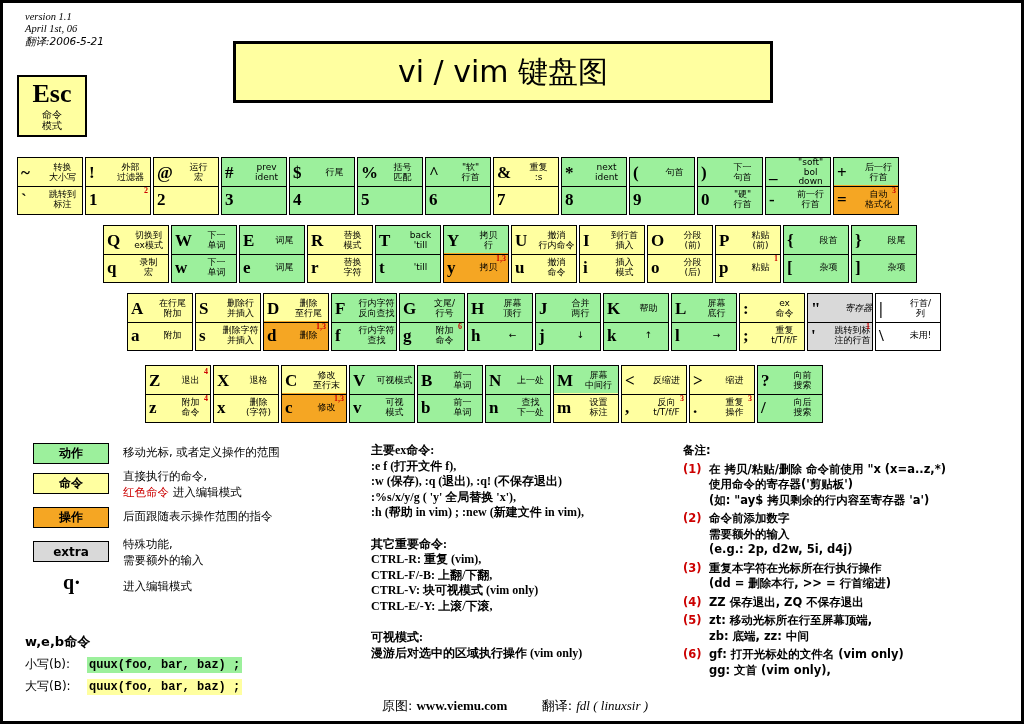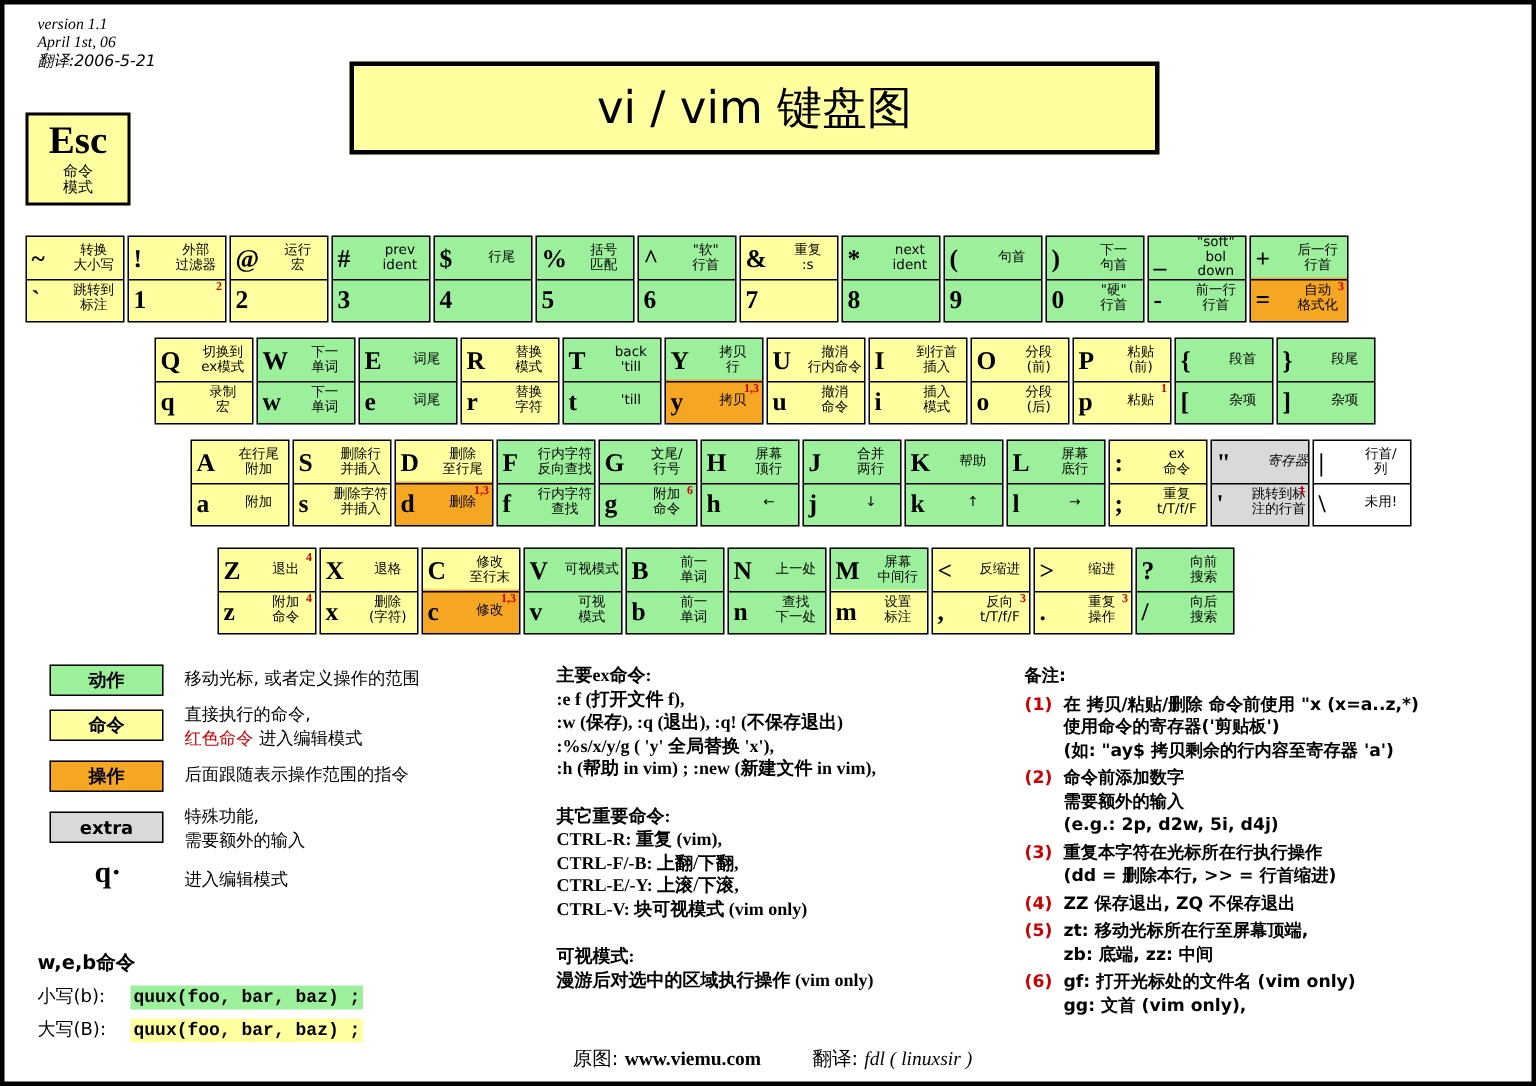--- a/index.html
+++ b/index.html
@@ -718,22 +718,22 @@
   <div class="abs" style="left:368px;top:440px;width:300px;">
     <div class="col2 bold cn">主要ex命令:</div>
     <div class="col2 bold cn">:e f (打开文件 f),</div>
     <div class="col2 bold cn">:w (保存), :q (退出), :q! (不保存退出)</div>
     <div class="col2 bold cn">:%s/x/y/g ( 'y' 全局替换 'x'),</div>
     <div class="col2 bold cn">:h (帮助 in vim) ; :new (新建文件 in vim),</div>
 
     <div class="col2 bold cn" style="margin-top:16px;">其它重要命令:</div>
     <div class="col2 bold cn">CTRL-R: 重复 (vim),</div>
     <div class="col2 bold cn">CTRL-F/-B: 上翻/下翻,</div>
+    <div class="col2 bold cn">CTRL-V: 块可视模式 (vim only)</div>
     <div class="col2 bold cn">CTRL-E/-Y: 上滚/下滚,</div>
-    <div class="col2 bold cn">CTRL-V: 块可视模式 (vim only)</div>
 
     <div class="col2 bold cn" style="margin-top:16px;">可视模式:</div>
     <div class="col2 bold cn">漫游后对选中的区域执行操作 (vim only)</div>
   </div>
 
   <div class="abs" style="left:680px;top:440px;width:336px;">
     <div class="col3 bold">备注:</div>
     <div id="notesList">
         <div style="display: flex; margin-top: 3px;">
           <div class="col3 bold red" style="width: 26px;">(1)</div>

